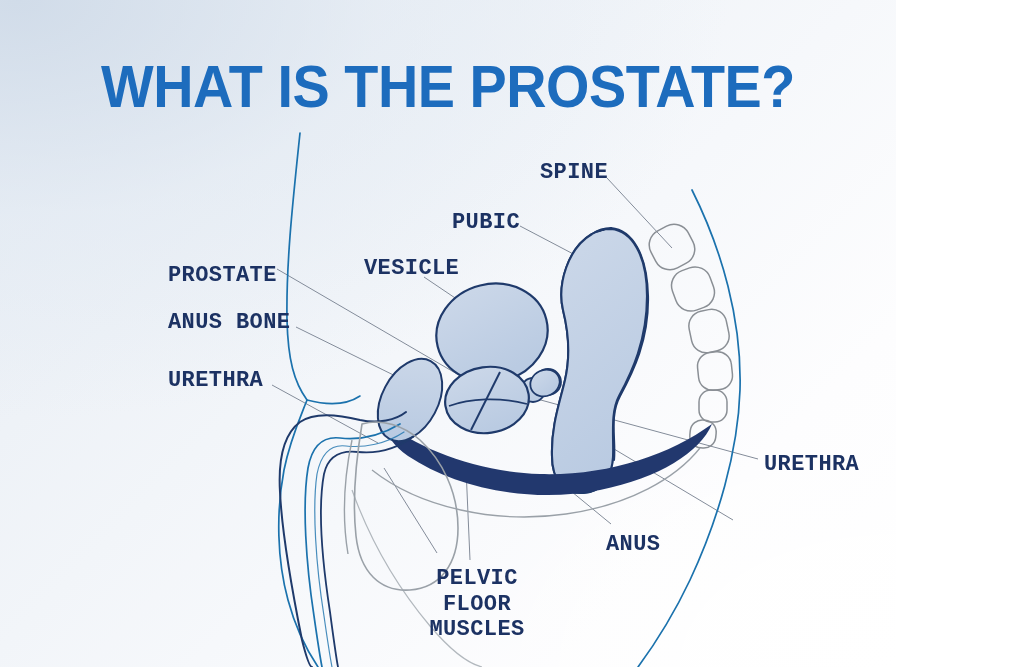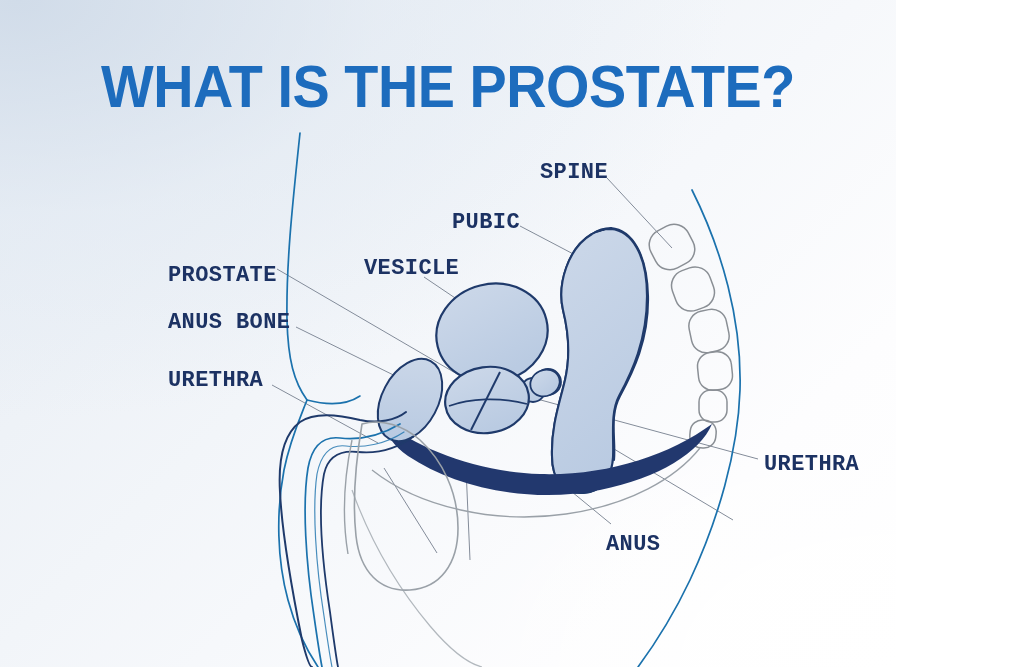--- a/index.html
+++ b/index.html
@@ -204,14 +204,17 @@
   <div class="title">WHAT IS THE PROSTATE?</div>
 
   <div class="lbl" style="left:168px; top:263px;">PROSTATE</div>
   <div class="lbl" style="left:168px; top:310px;">ANUS BONE</div>
   <div class="lbl" style="left:168px; top:368px;">URETHRA</div>
   <div class="lbl" style="left:364px; top:256px;">VESICLE</div>
   <div class="lbl" style="left:452px; top:210px;">PUBIC</div>
   <div class="lbl" style="left:540px; top:160px;">SPINE</div>
   <div class="lbl" style="left:764px; top:452px;">URETHRA</div>
   <div class="lbl" style="left:606px; top:532px;">ANUS</div>
+  <div class="lbl c" style="left:407px; top:566px; width:140px;">PELVIC
+FLOOR
+MUSCLES</div>
 
 </div>
 
 </body></html>

